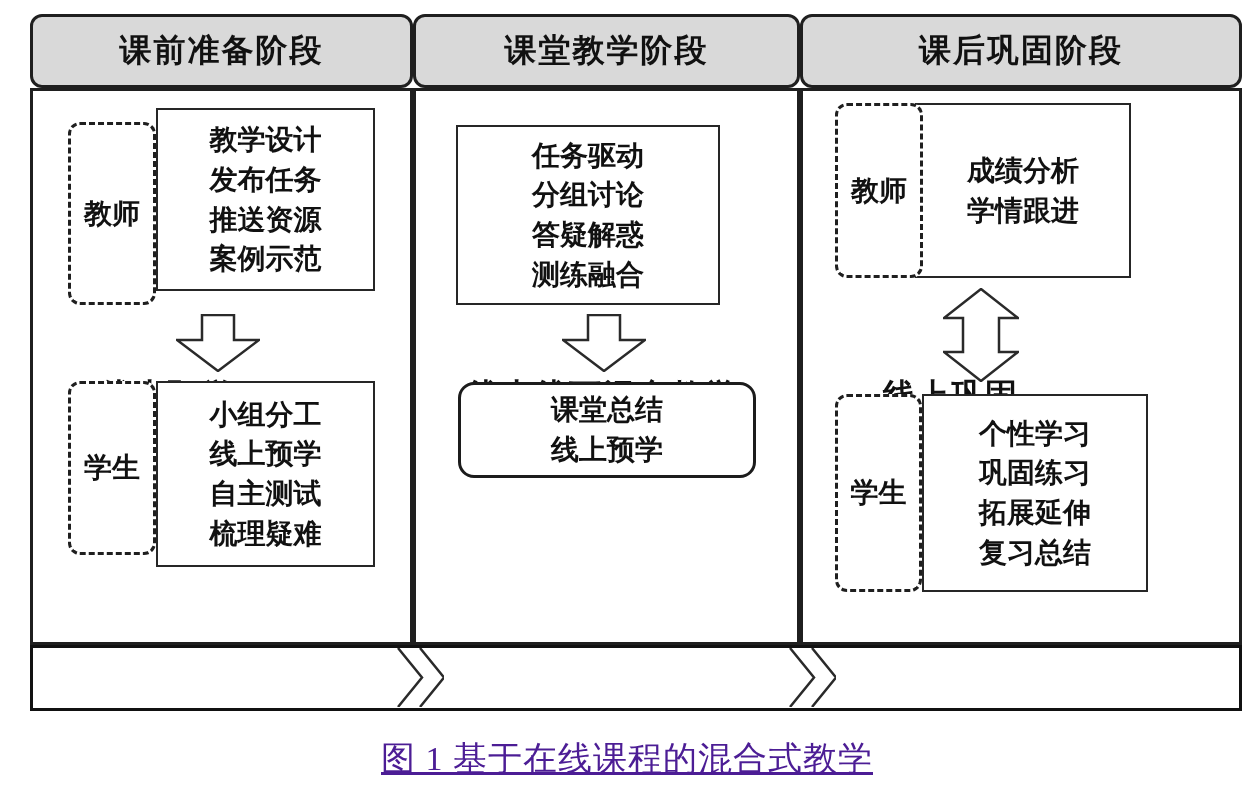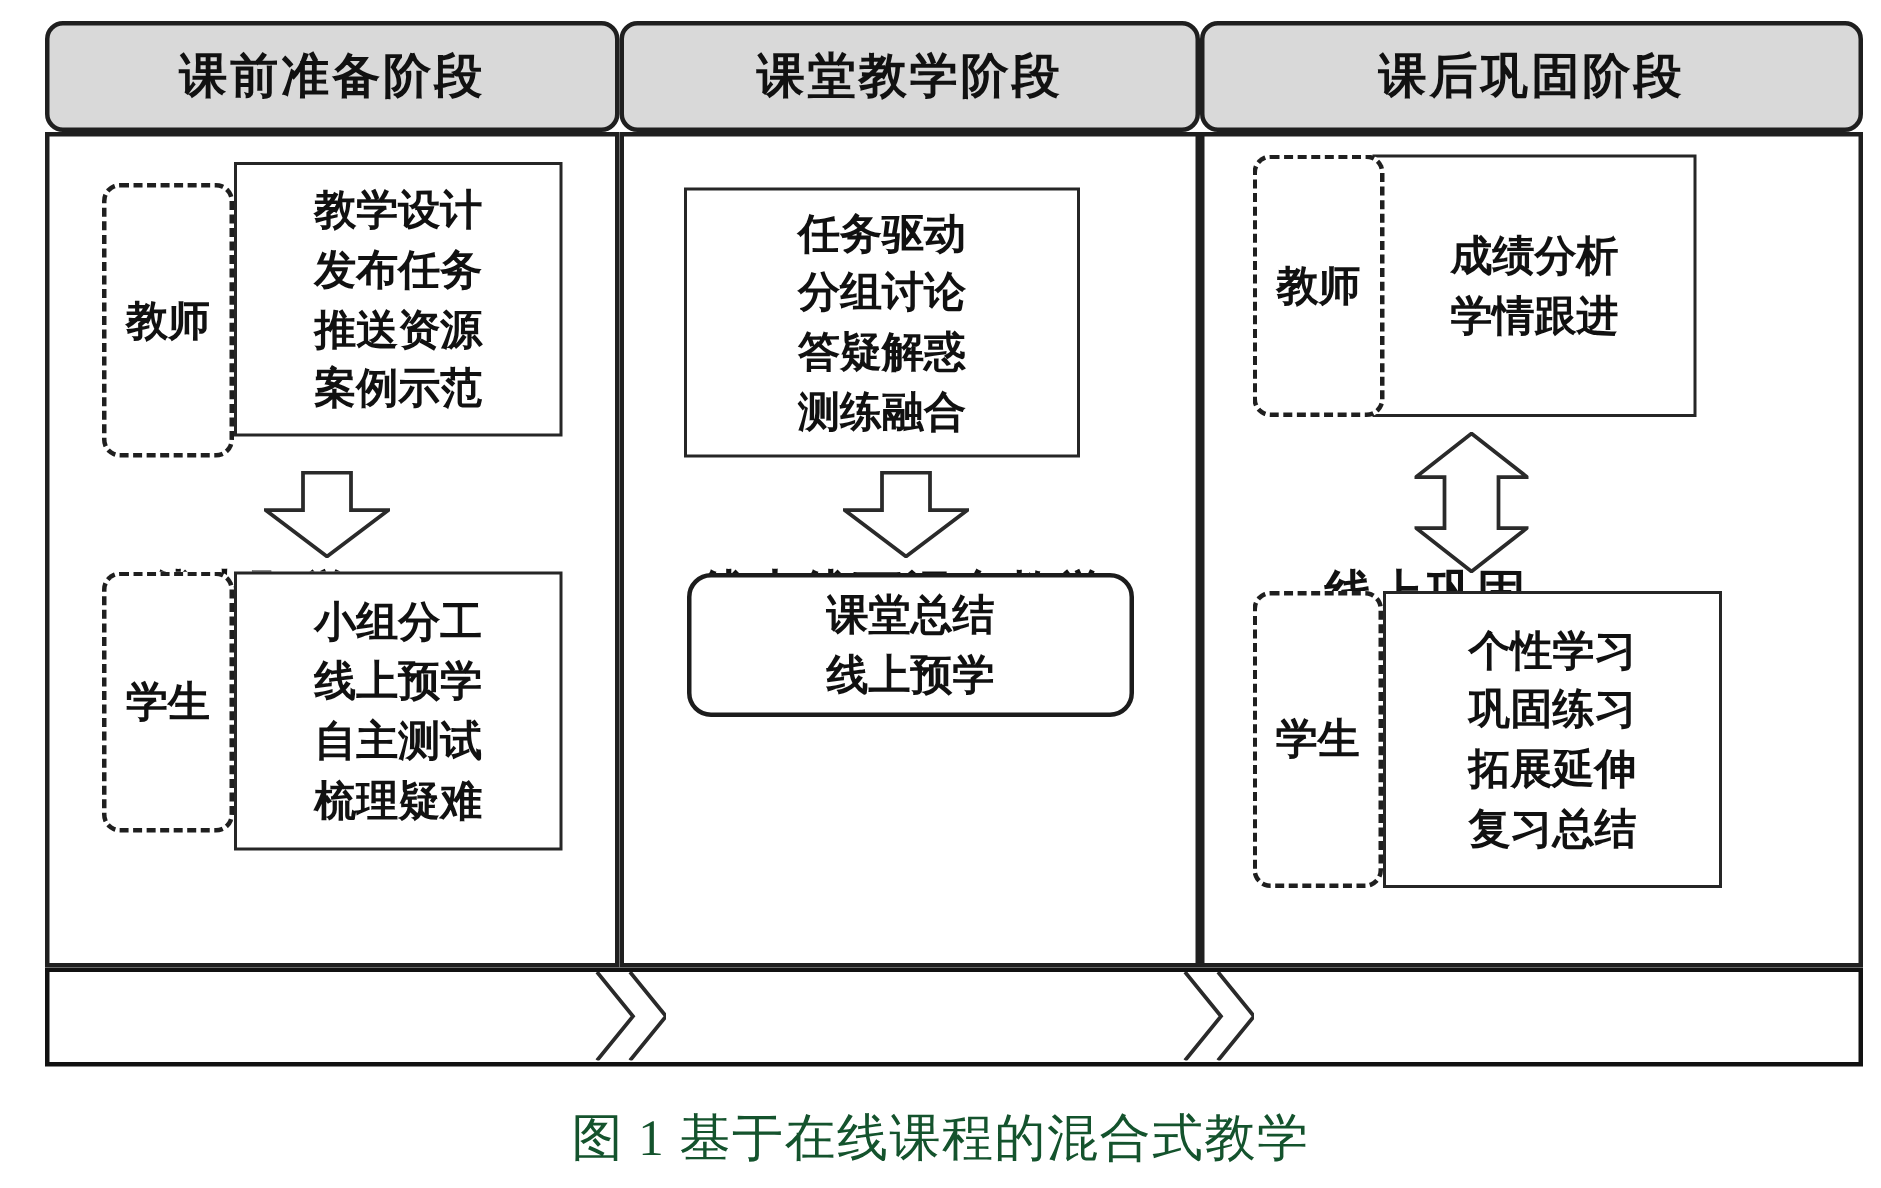--- a/index.html
+++ b/index.html
@@ -37,21 +37,21 @@
     border:3.5px solid #111;background:#ffffff;
   }
   .banner-label{
     position:absolute;top:50%;transform:translateY(-50%);
     font-size:32px;font-weight:bold;letter-spacing:2px;white-space:nowrap;
   }
   .chev{position:absolute;top:648px;width:48px;height:59px;z-index:3;}
   .caption{
     position:absolute;left:0;top:736px;width:100%;text-align:center;
     font-family:"Liberation Serif","DejaVu Serif",serif;
-    font-size:34px;color:#14532d;letter-spacing:1px;
+    font-size:34px;color:#4c1d95;letter-spacing:1px;text-decoration:underline;
   }
 </style>
 </head>
 <body>
 
 <div class="page">
 
   <div class="hdr" style="left:30px;width:383px;">课前准备阶段</div>
   <div class="hdr" style="left:413px;width:387px;">课堂教学阶段</div>
   <div class="hdr" style="left:800px;width:442px;">课后巩固阶段</div>

